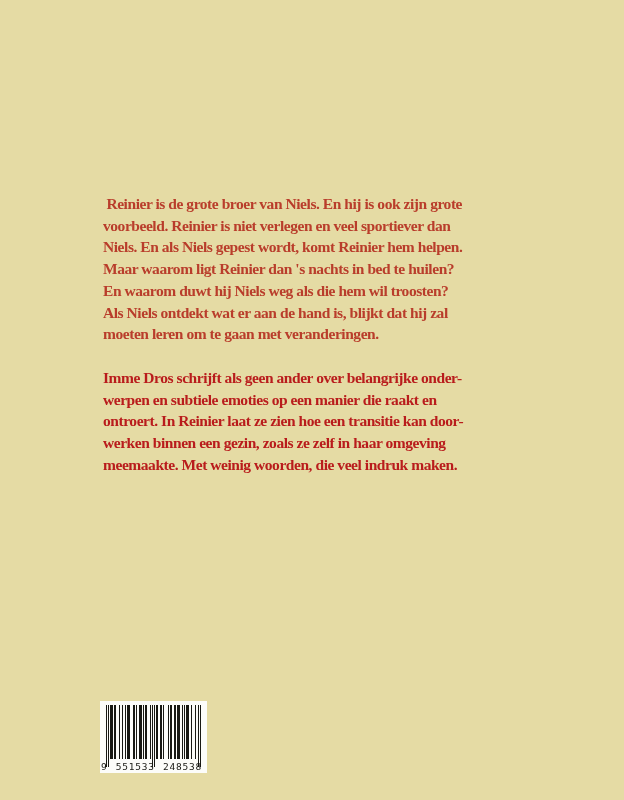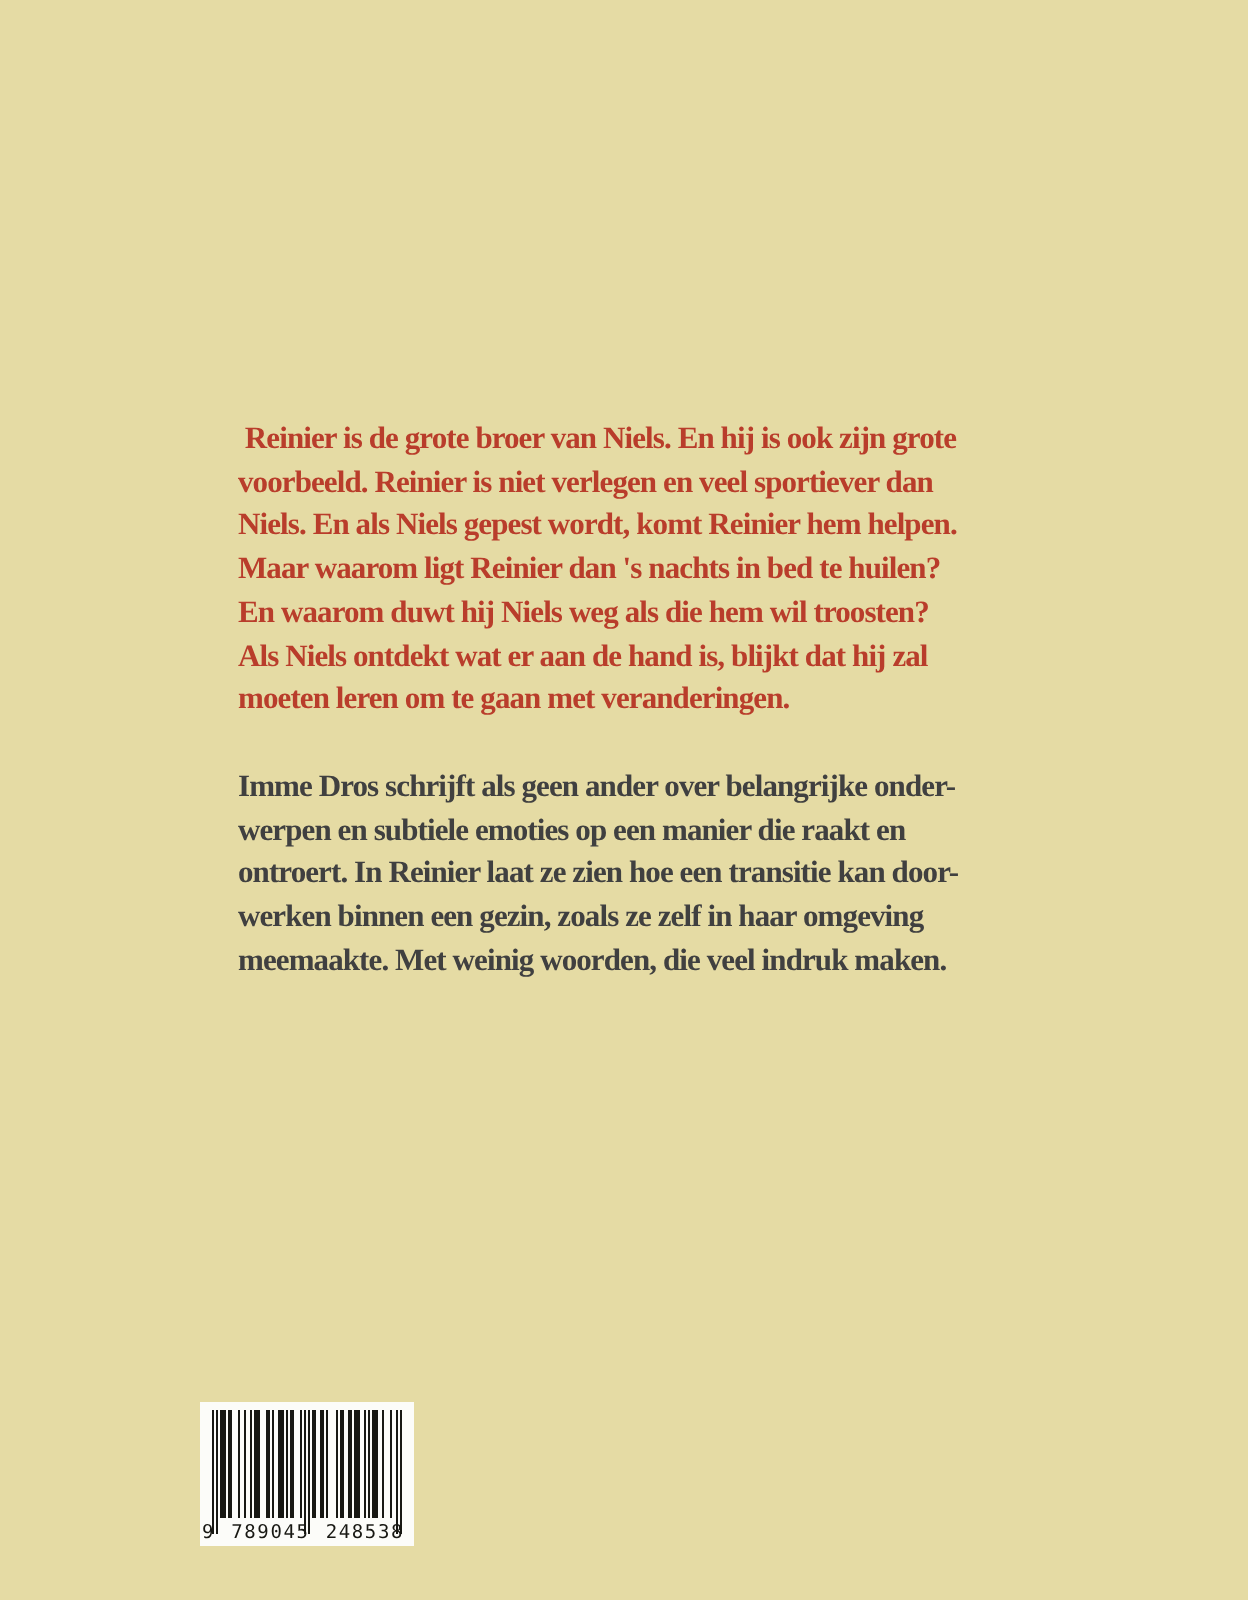--- a/index.html
+++ b/index.html
@@ -15,35 +15,35 @@
   }
   .cover {
     position: absolute;
     inset: 0;
     background: #e5dba4;
   }
   .para {
     position: absolute;
     left: 103px;
     width: 440px;
-    margin: 16px;
+    margin: 0;
     font-family: "Liberation Serif", serif;
     font-weight: 700;
     font-size: 15.5px;
     line-height: 21.7px;
     letter-spacing: -0.45px;
     white-space: pre-line;
   }
   .blurb {
     top: 193px;
     color: #b93d2b;
   }
   .description {
     top: 367px;
-    color: #404040;
+    color: #b91c1c;
   }
   .barcode-box {
     position: absolute;
     left: 100px;
     top: 701px;
     width: 107px;
     height: 72px;
     background: #fcfcf9;
   }
   .bars {
@@ -182,18 +182,18 @@
         <div class="module"></div>
         <div class="module bar"></div>
         <div class="module"></div>
         <div class="module"></div>
         <div class="module bar guard"></div>
         <div class="module"></div>
         <div class="module bar guard"></div>
       </div>
     <div class="digits">
       <span>9</span>
-      <span>789045</span>
+      <span>551533</span>
       <span>248538</span>
     </div>
   </div>
 
 </div>
 
 </body></html>

